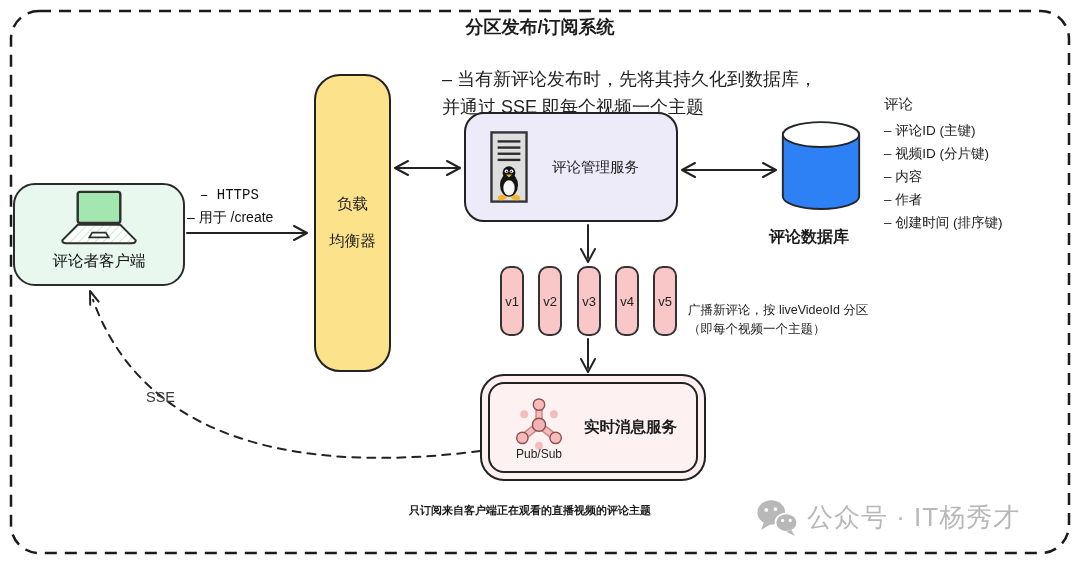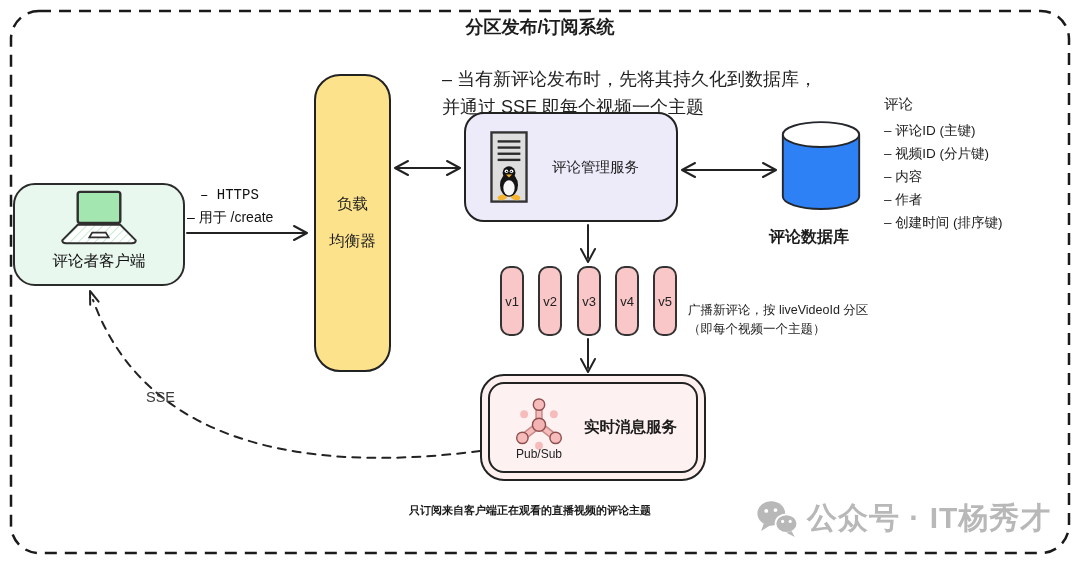--- a/index.html
+++ b/index.html
@@ -33,21 +33,21 @@
   .pubsub-outer{left:480px;top:374px;width:226px;height:107px;background:#fdf0ef;border:2.5px solid #222;
     border-radius:24px;box-sizing:border-box;padding:6px;}
   .pubsub-inner{width:100%;height:100%;border:2px solid #222;border-radius:16px;background:#fdf2f1;
     box-sizing:border-box;position:relative;display:flex;align-items:center;}
   .pubsub-iconblock{width:86px;display:flex;flex-direction:column;align-items:center;margin-left:6px;}
   .pubsub-caption{font-size:12px;color:#222;margin-top:-4px;}
   .pubsub-label{font-size:15.5px;font-weight:600;margin-left:2px;}
   .sse-label{left:146px;top:389px;font-size:14.5px;color:#3a3a3a;}
   .caption{left:330px;top:503px;width:400px;text-align:center;font-size:11px;font-weight:600;color:#1a1a1a;}
   .watermark{left:757px;top:498px;display:flex;align-items:center;gap:8px;color:#b8b8b8;}
-  .watermark-text{font-size:30px;font-weight:700;letter-spacing:1px;}
+  .watermark-text{font-size:26px;font-weight:400;letter-spacing:1px;}
 </style>
 </head>
 <body>
 
 <div class="stage">
 
   <svg class="layer" width="1080" height="564" viewBox="0 0 1080 564">
     <rect x="11" y="11" width="1058" height="542" rx="28" fill="none" stroke="#1a1a1a" stroke-width="2.5" stroke-dasharray="12 8"></rect>
     <g stroke="#222" stroke-width="2" fill="none" stroke-linecap="round" stroke-linejoin="round">
 

